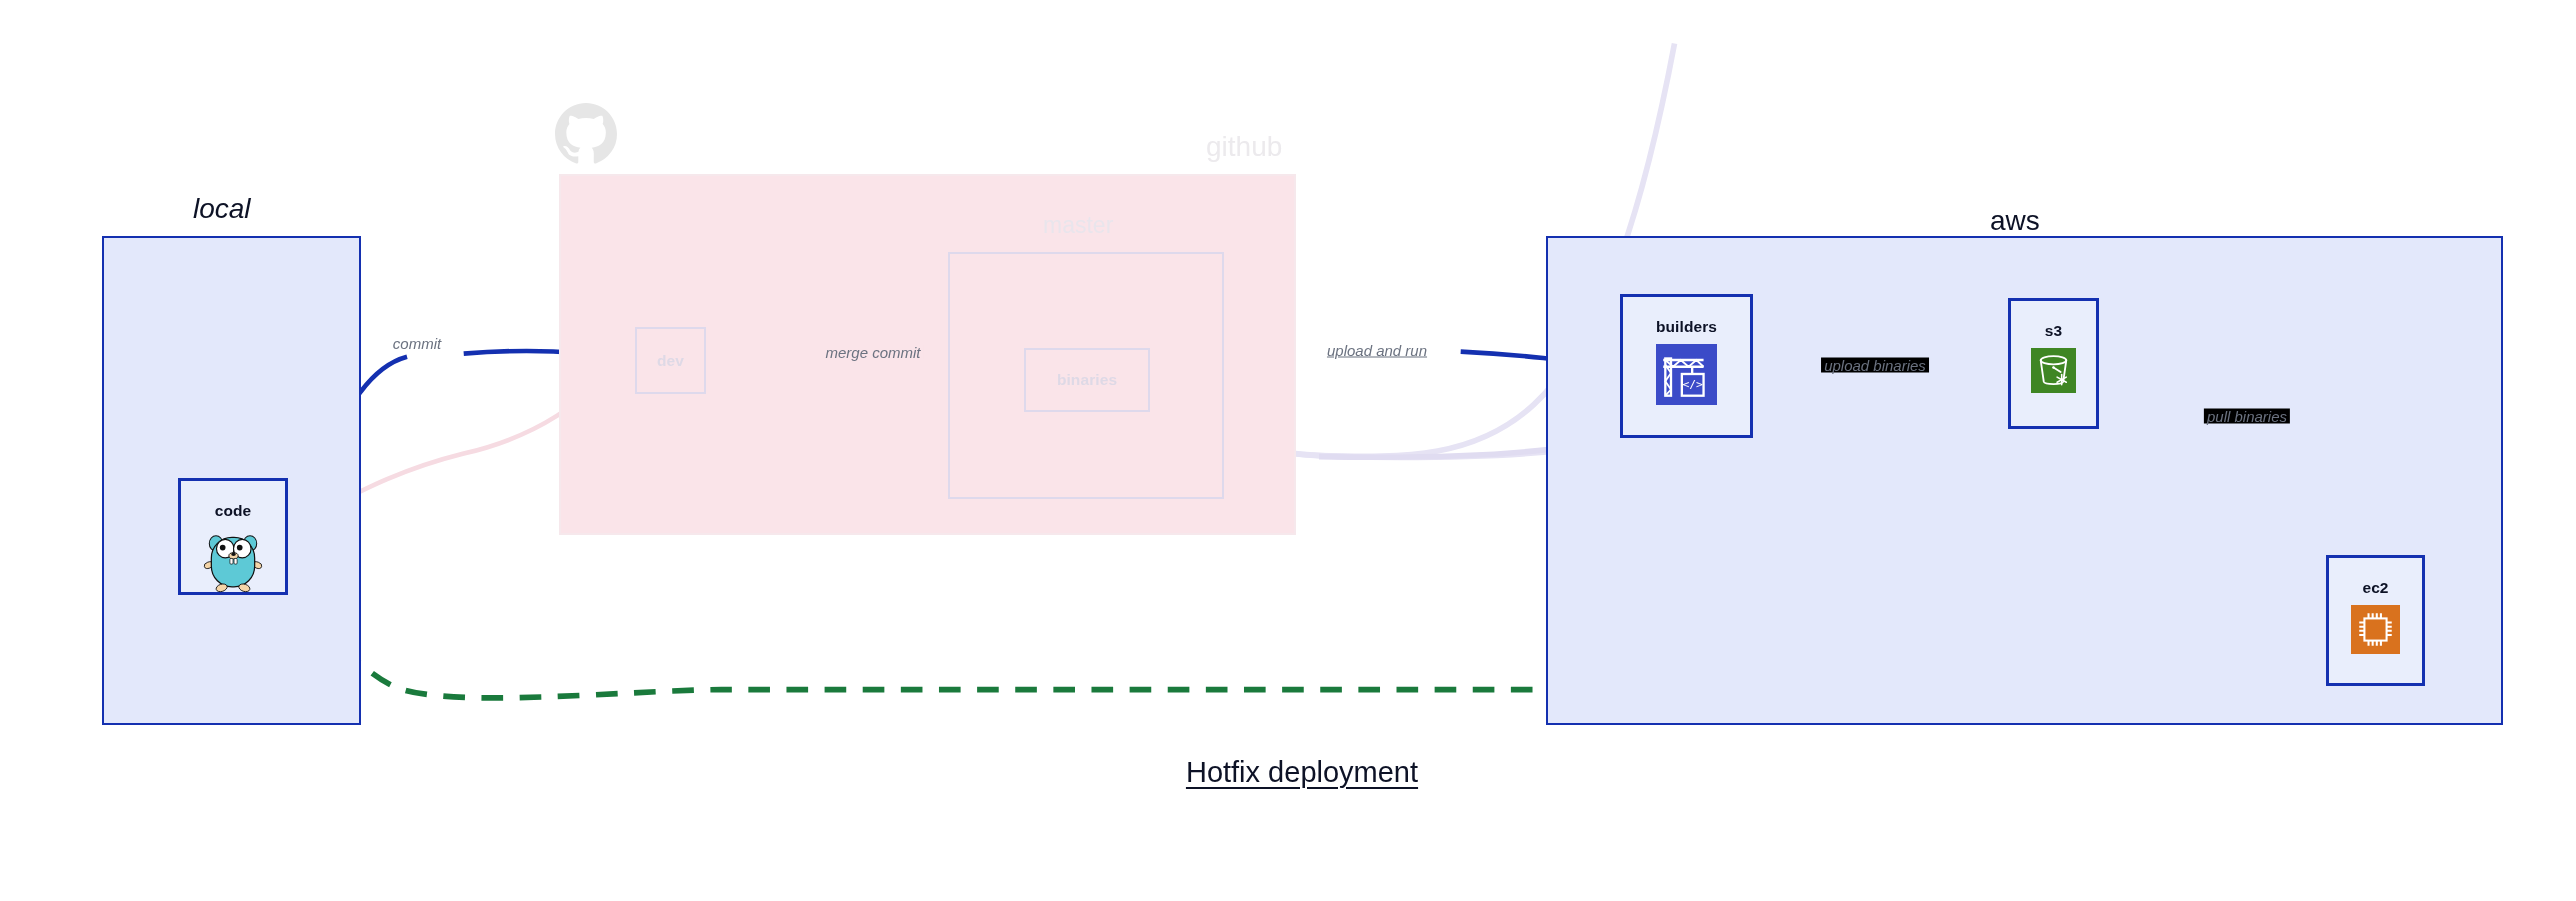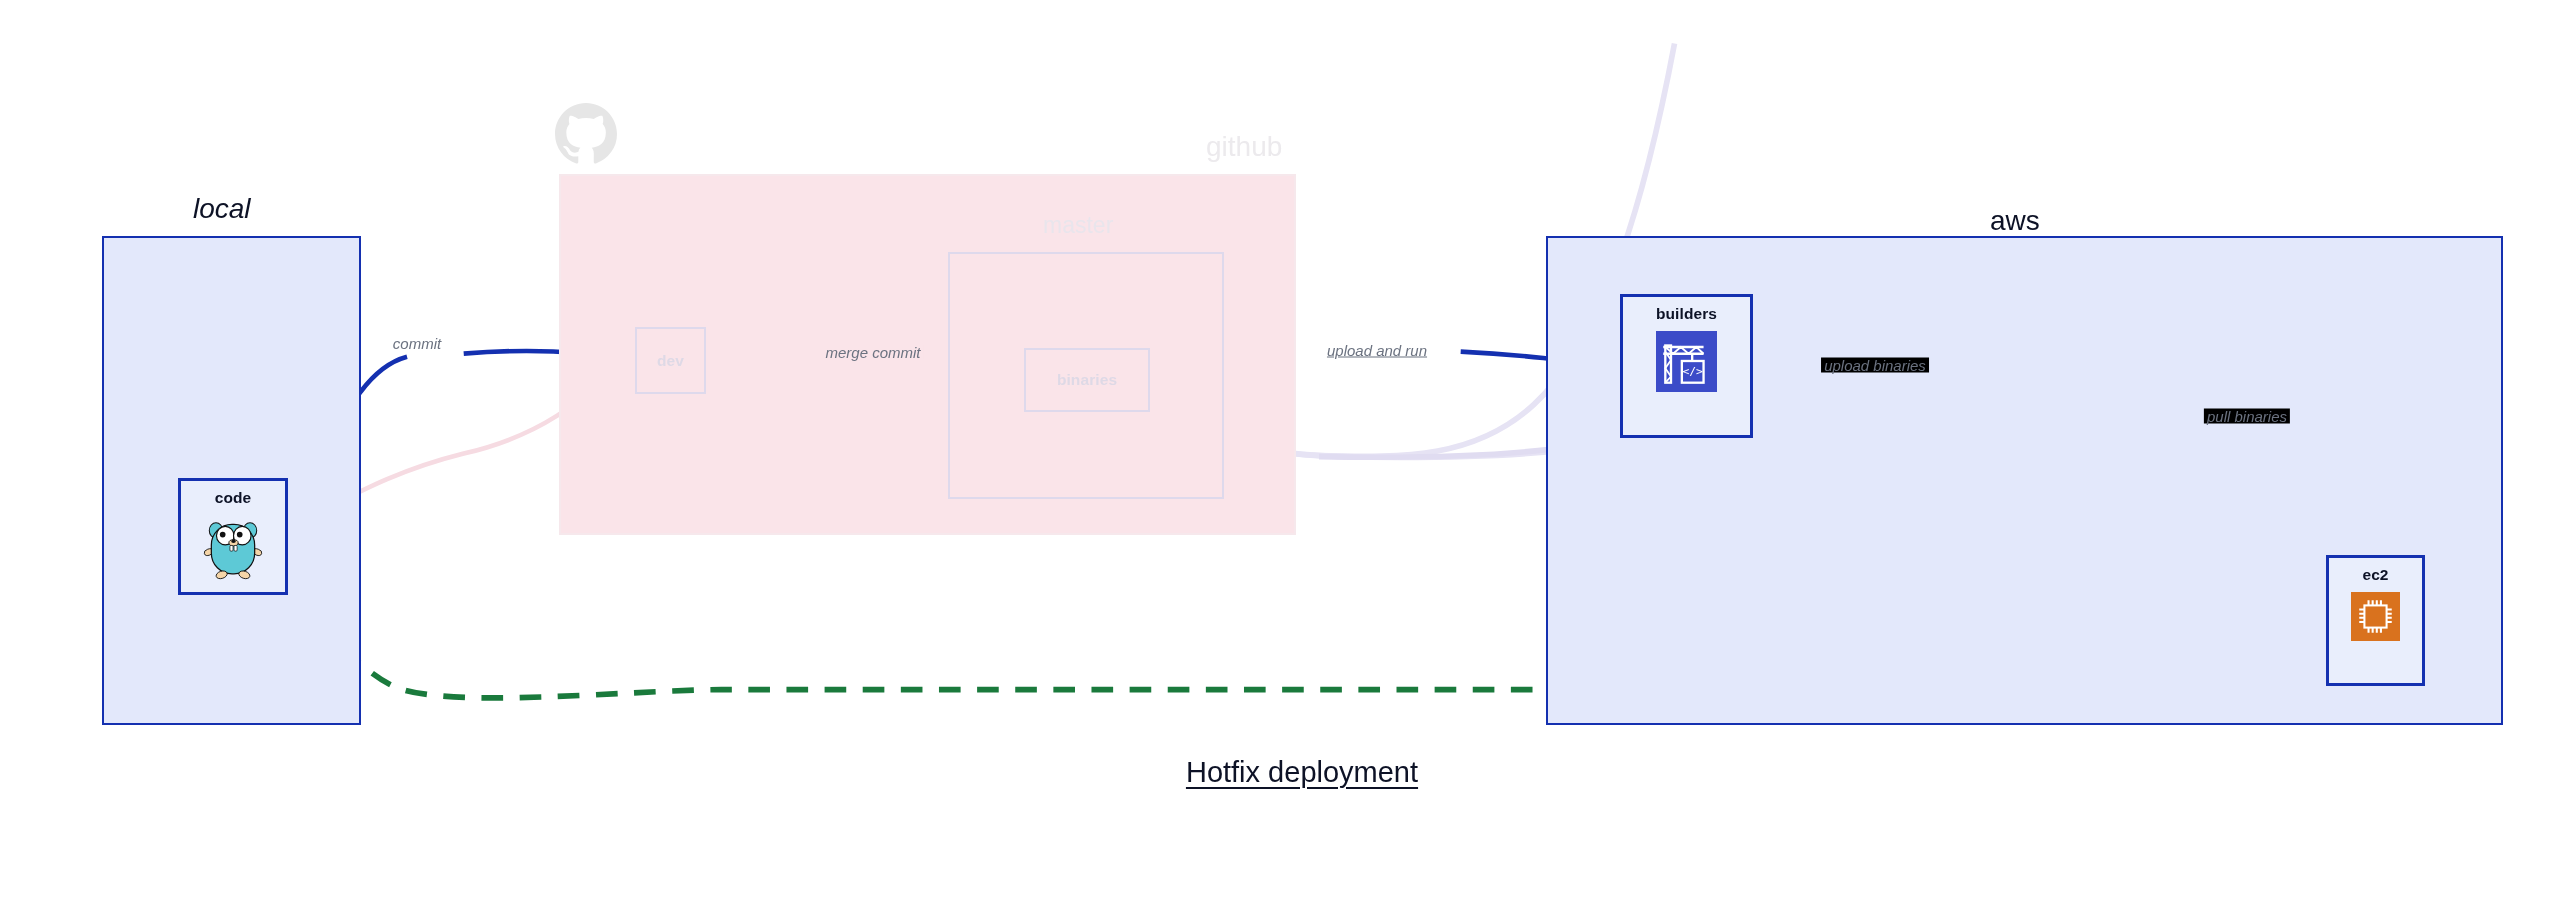--- a/index.html
+++ b/index.html
@@ -69,21 +69,21 @@
   }
   .node.faded {
     background: transparent;
     border: 2.1px solid #ded9ec;
   }
   .node-label {
     font-family: "Liberation Sans", sans-serif;
     font-weight: 700;
     font-size: 15.5px;
     color: #0d1226;
-    margin-top: 9px;
+    margin-top: 22px;
     letter-spacing: 0.1px;
     line-height: 1;
   }
   .node.faded .node-label {
     color: #ded9e6;
   }
   .node-icon {
     margin-top: 9.3px;
     display: block;
   }
@@ -275,20 +275,40 @@
 
           <rect x="50" y="58" width="42" height="42"></rect>
         </g>
         <g fill="#ffffff">
           <text x="71" y="86" font-family="DejaVu Sans Mono, monospace" font-size="22" text-anchor="middle">&lt;/&gt;</text>
         </g>
       </svg>
     </span>
   </div>
 
+  <div class="node solid" style="left:2008px; top:298px; width:91px; height:131px;">
+    <span class="node-label">s3</span>
+    <span class="node-icon">
+      <svg width="45" height="45" viewBox="0 0 88 88" xmlns="http://www.w3.org/2000/svg">
+        <rect x="0" y="0" width="88" height="88" fill="#3f8624"></rect>
+        <g fill="none" stroke="#ffffff" stroke-width="3.6" stroke-linecap="round">
+          <ellipse cx="44" cy="24" rx="25" ry="8"></ellipse>
+          <path d="M19 24 L25 66 C27 72, 61 72, 63 66 L69 24"></path>
+          <path d="M44 38 L58 47"></path>
+          <circle cx="44" cy="38" r="2.5" fill="#ffffff" stroke="none"></circle>
+
+          <g stroke-width="3">
+            <path d="M60 52 V72"></path>
+            <path d="M51 57 L69 67"></path>
+            <path d="M69 57 L51 67"></path>
+          </g>
+        </g>
+      </svg>
+    </span>
+  </div>
 
   <div class="node solid" style="left:2326px; top:555px; width:99px; height:131px;text-align:right;">
     <span class="node-label">ec2</span>
     <span class="node-icon">
       <svg width="49" height="49" viewBox="0 0 95 95" xmlns="http://www.w3.org/2000/svg">
         <rect x="0" y="0" width="95" height="95" fill="#d9721e"></rect>
         <g fill="none" stroke="#ffffff" stroke-width="4">
           <rect x="26" y="26" width="43" height="43"></rect>
 
           <path d="M34 26 V16 M42 26 V16 M50 26 V16 M58 26 V16"></path>

